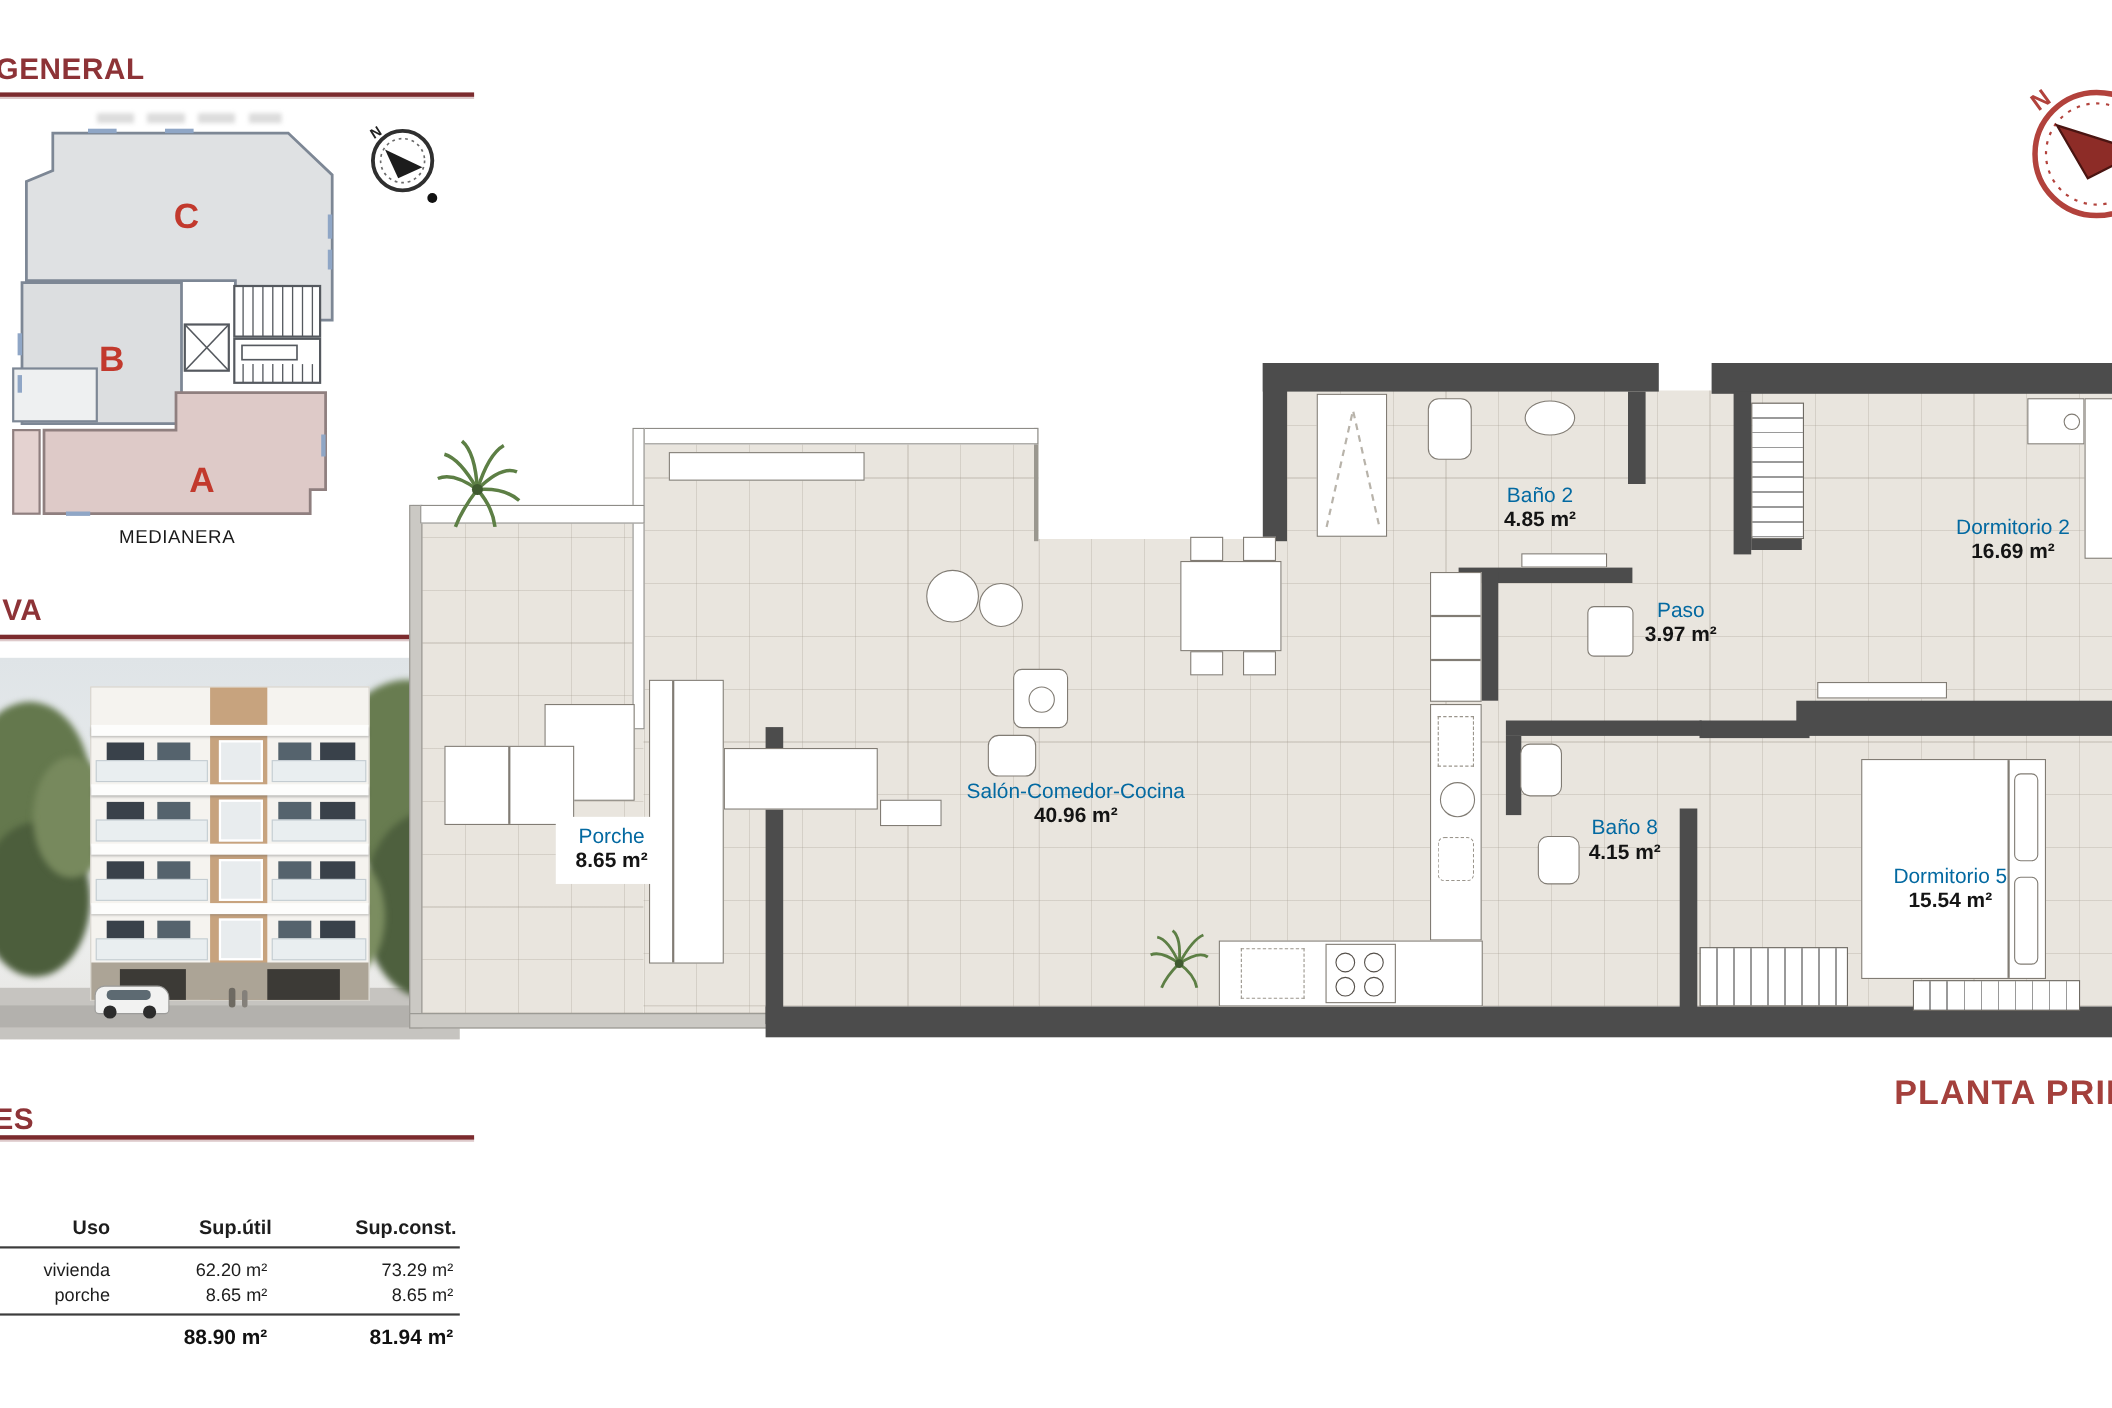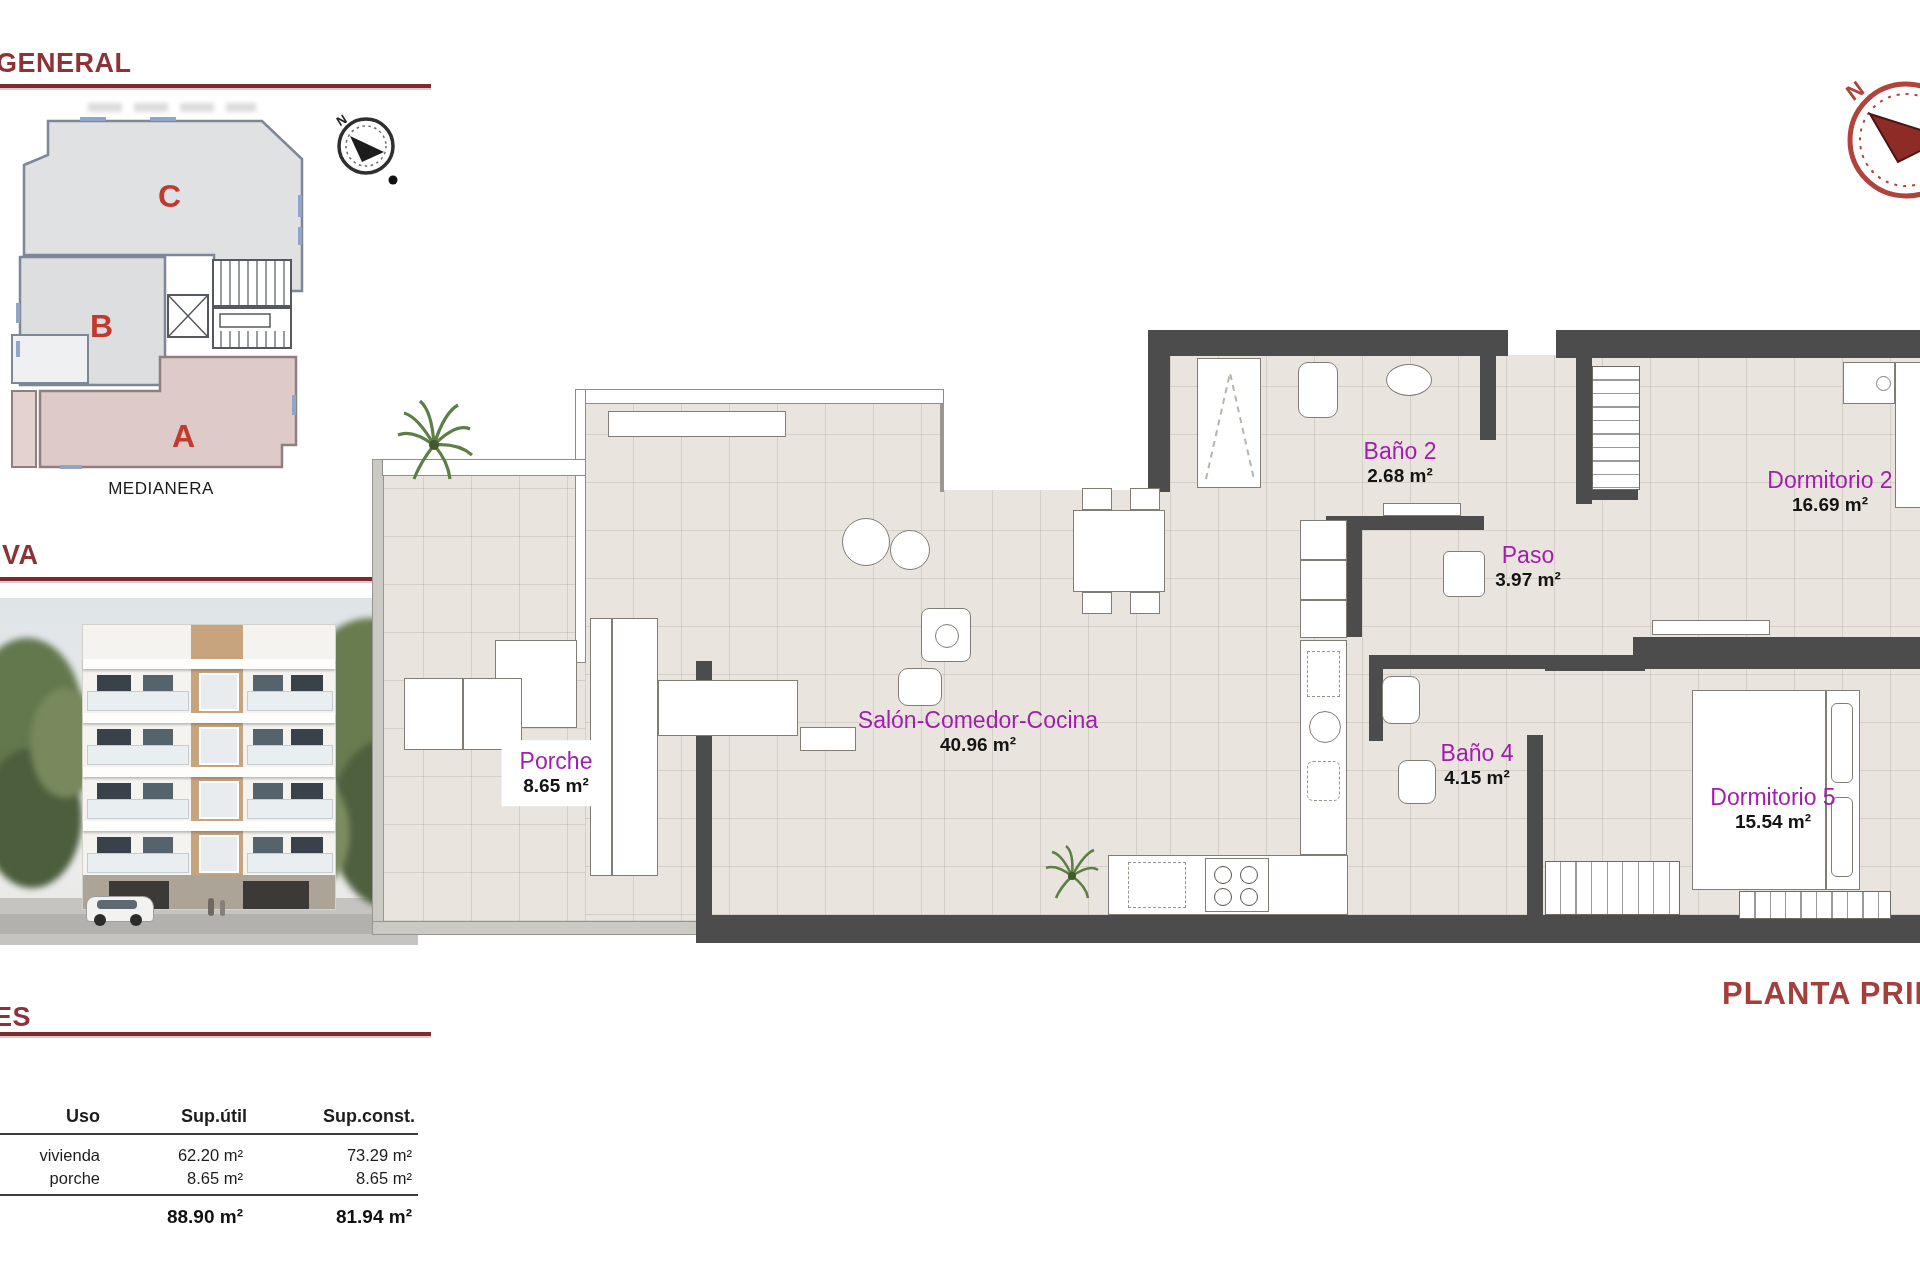--- a/index.html
+++ b/index.html
@@ -14,21 +14,21 @@
     background-image:
       repeating-linear-gradient(0deg, rgba(160,152,140,.28) 0 1px, transparent 1px 48px),
       repeating-linear-gradient(90deg, rgba(160,152,140,.28) 0 1px, transparent 1px 48px)}
   .wall{position:absolute;background:#4c4c4c}
   .lwall{position:absolute;background:#cbc9c4;border:1px solid #979590;box-sizing:border-box}
   .win{position:absolute;background:#fff;border:1px solid #8e8c87;box-sizing:border-box}
   .furn{position:absolute;background:#fff;border:1.5px solid #817c74;box-sizing:border-box}
   .furn-d{position:absolute;background:#fff;border:1.5px dashed #9a958c;box-sizing:border-box}
   .circ{border-radius:50%}
   .rlabel{position:absolute;transform:translate(-50%,-50%);text-align:center;line-height:1.18;white-space:nowrap}
-  .rname{font-size:23px;color:#a21caf}
+  .rname{font-size:19px;color:#0369a1}
   .rarea{font-size:19px;font-weight:bold;color:#141414}
   .shaft{background:repeating-linear-gradient(180deg,#fff 0 12px,#9a9a9a 12px 13.5px);border:1.5px solid #6f6b64}
   .ward{background:repeating-linear-gradient(90deg,#fff 0 14px,#9a9a9a 14px 15.5px);border:1.5px solid #6f6b64}
   
   .tbl-h{position:absolute;font-size:18px;font-weight:600;text-align:right;color:#1d1d1d}
   .tbl-c{position:absolute;font-size:16.5px;text-align:right;color:#1d1d1d}
   .tbl-t{position:absolute;font-size:19px;font-weight:bold;text-align:right;color:#111}
   .tbl-line{position:absolute;height:2px;background:#3c3c3c}
   .plan-title{position:absolute;font-size:31px;font-weight:600;color:#a4403c;letter-spacing:1px;white-space:nowrap}
   .medianera{position:absolute;font-size:17px;letter-spacing:.5px;color:#1a1a1a}
@@ -319,40 +319,40 @@
   <div class="furn" style="left:1692px;top:690px;width:168px;height:200px">
     <div class="abs" style="left:132px;top:0;width:2px;height:100%;background:#817c74"></div>
     <div class="furn" style="left:138px;top:12px;width:22px;height:80px;border-radius:6px"></div>
     <div class="furn" style="left:138px;top:106px;width:22px;height:80px;border-radius:6px"></div>
   </div>
   <div class="abs ward" style="left:1545px;top:861px;width:133px;height:52px"></div>
   <div class="abs ward" style="left:1739px;top:891px;width:150px;height:26px"></div>
 
   <div class="rlabel" style="left:1400px;top:463px">
     <div class="rname">Baño 2</div>
-    <div class="rarea">2.68 m²</div>
+    <div class="rarea">4.85 m²</div>
   </div>
   <div class="rlabel" style="left:1528px;top:567px">
     <div class="rname">Paso</div>
     <div class="rarea">3.97 m²</div>
   </div>
   <div class="rlabel" style="left:1830px;top:492px">
     <div class="rname">Dormitorio 2</div>
     <div class="rarea">16.69 m²</div>
   </div>
   <div class="rlabel" style="left:978px;top:732px">
     <div class="rname">Salón-Comedor-Cocina</div>
     <div class="rarea">40.96 m²</div>
   </div>
   <div class="rlabel" style="left:556px;top:773px;background:#fff;padding:8px 18px">
     <div class="rname">Porche</div>
     <div class="rarea">8.65 m²</div>
   </div>
   <div class="rlabel" style="left:1477px;top:765px">
-    <div class="rname">Baño 4</div>
+    <div class="rname">Baño 8</div>
     <div class="rarea">4.15 m²</div>
   </div>
   <div class="rlabel" style="left:1773px;top:809px">
     <div class="rname">Dormitorio 5</div>
     <div class="rarea">15.54 m²</div>
   </div>
 </div>
 
 <svg class="abs" style="left:1842px;top:72px" width="140" height="150">
   <circle cx="64" cy="68" r="56" fill="#fff" stroke="#b2423c" stroke-width="5"></circle>

